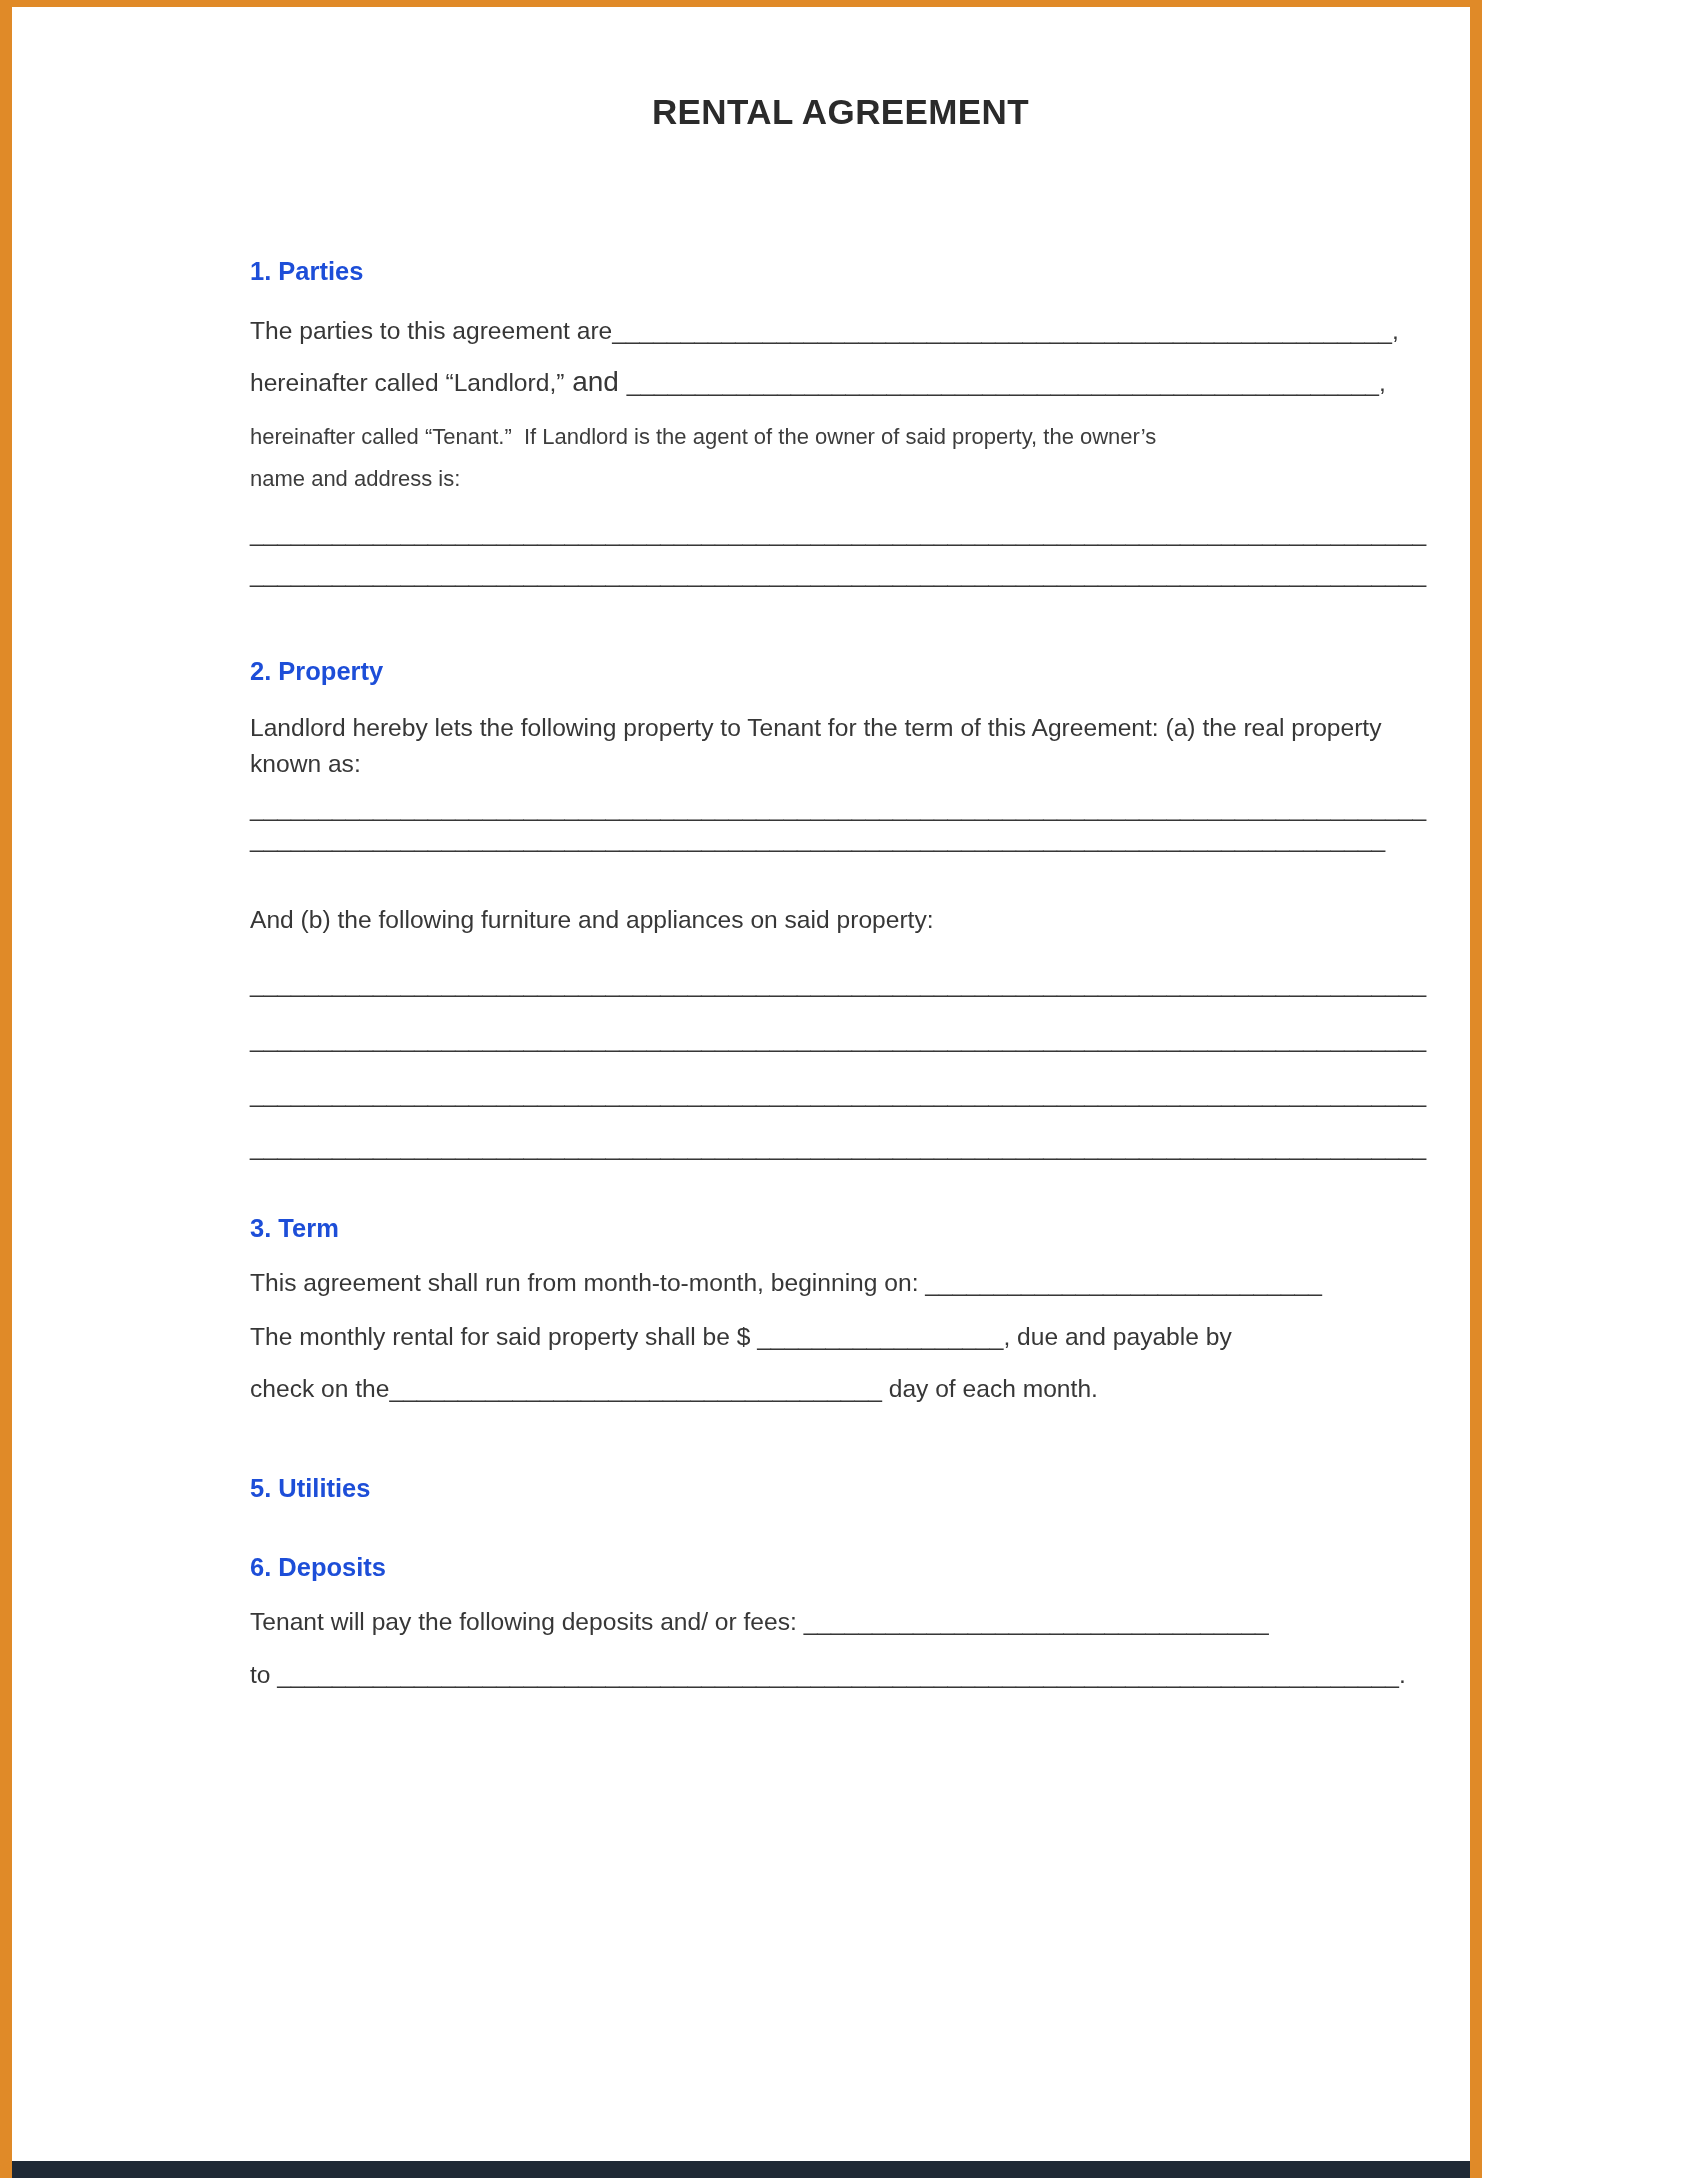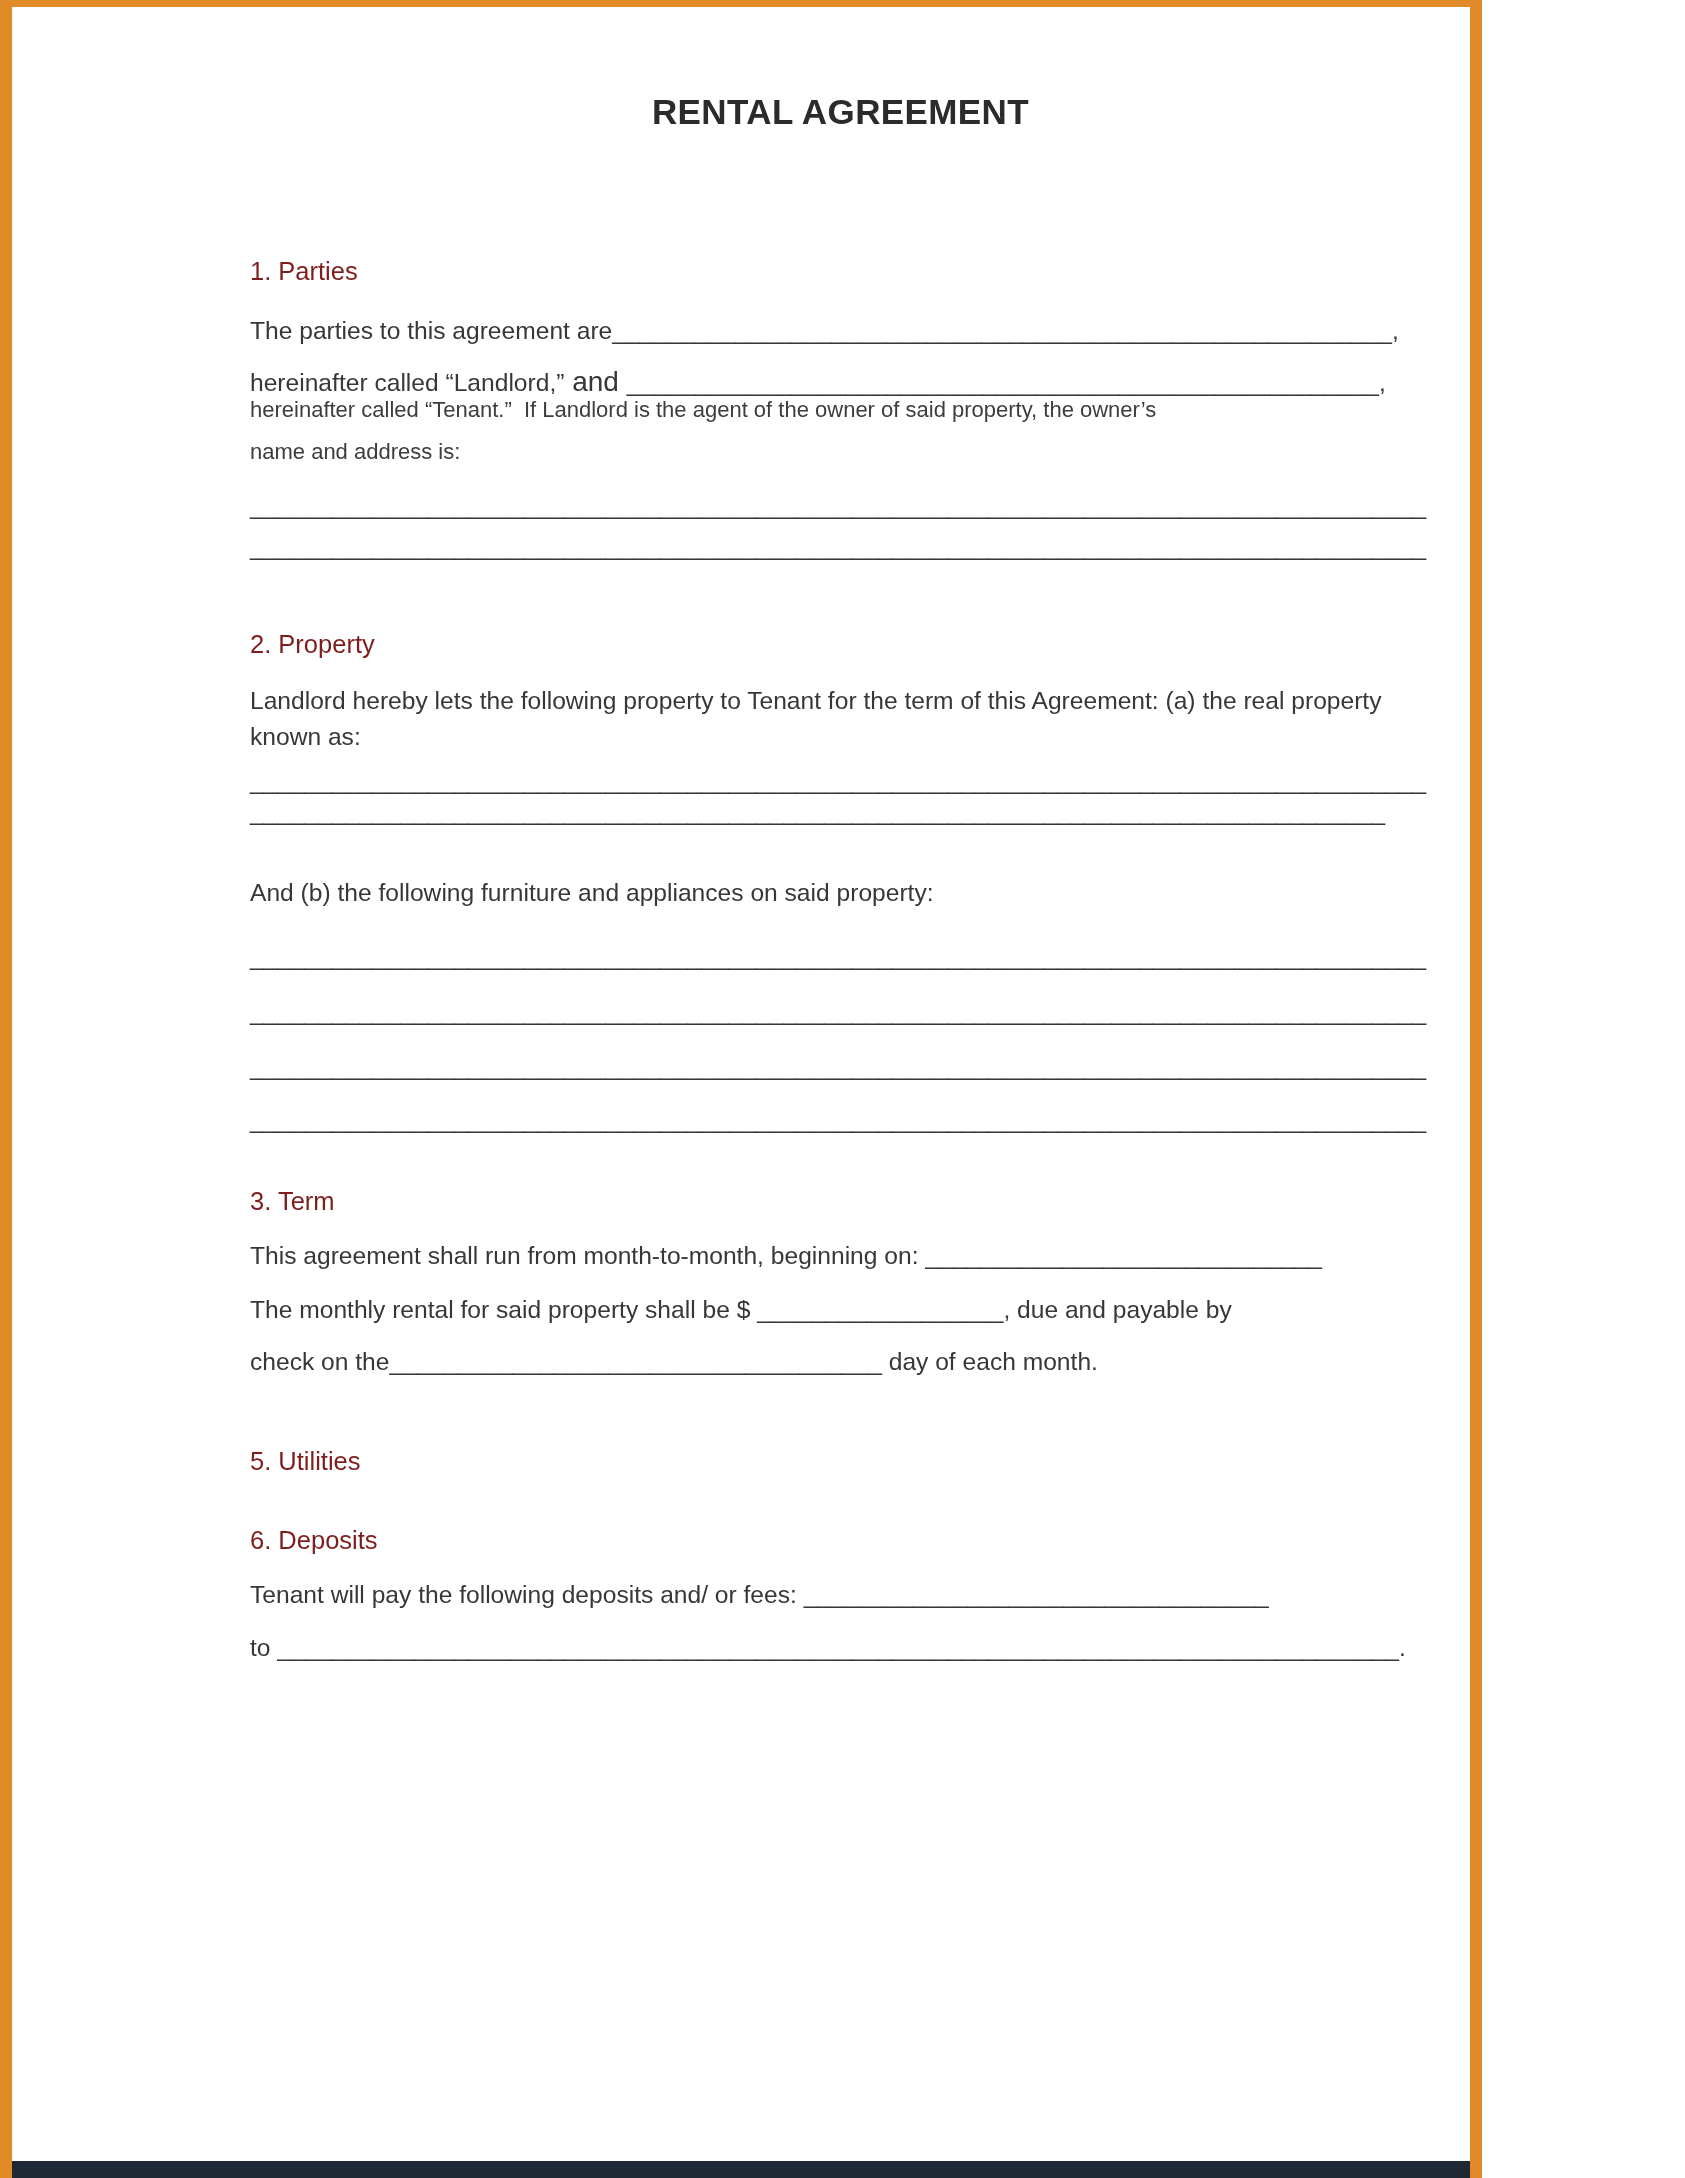--- a/index.html
+++ b/index.html
@@ -28,22 +28,22 @@
     font-size: 35px;
     font-weight: bold;
     color: #2b2b2b;
     text-align: center;
     margin: 84px 0 0 0;
     line-height: 42px;
     letter-spacing: 0.4px;
   }
   .heading {
     font-size: 25.5px;
-    font-weight: normal;
-    color: #7f1d1d;
+    font-weight: bold;
+    color: #1d4ed8;
     margin: 0;
     line-height: 30px;
   }
   .line {
     font-size: 24.6px;
     margin: 0;
     line-height: 29px;
     white-space: pre;
     color: #373737;
   }
@@ -78,21 +78,21 @@
 <body>
 
 <div class="page">
   <div class="doc">
 
     <h1 class="title">RENTAL AGREEMENT</h1>
 
     <h2 class="heading" style="margin-top:123px">1. Parties</h2>
     <p class="line" style="margin-top:30px"><span>The parties to this agreement are</span><span class="blank">_________________________________________________________</span><span>,</span></p>
     <p class="line" style="margin-top:22px"><span>hereinafter called “Landlord,”</span><span class="small-inline"> and </span><span class="blank">_______________________________________________________</span><span>,</span></p>
-    <p class="line small" style="">hereinafter called “Tenant.”  If Landlord is the agent of the owner of said property, the owner’s</p>
+    <p class="line small" style="margin-top:27px">hereinafter called “Tenant.”  If Landlord is the agent of the owner of said property, the owner’s</p>
     <p class="line small" style="margin-top:16.7px">name and address is:</p>
     <p class="line" style="margin-top:26px"><span class="blank">______________________________________________________________________________________</span></p>
     <p class="line" style="margin-top:12.3px"><span class="blank">______________________________________________________________________________________</span></p>
 
     <h2 class="heading" style="margin-top:68px">2. Property</h2>
     <p class="wrap" style="margin-top:24px">Landlord hereby lets the following property to Tenant for the term of this Agreement: (a) the real property known as:</p>
     <p class="line" style="margin-top:11.4px"><span class="blank">______________________________________________________________________________________</span></p>
     <p class="line" style="margin-top:1.8px"><span class="blank">___________________________________________________________________________________</span></p>
     <p class="line" style="margin-top:52px">And (b) the following furniture and appliances on said property:</p>
     <p class="line" style="margin-top:35px"><span class="blank">______________________________________________________________________________________</span></p>

